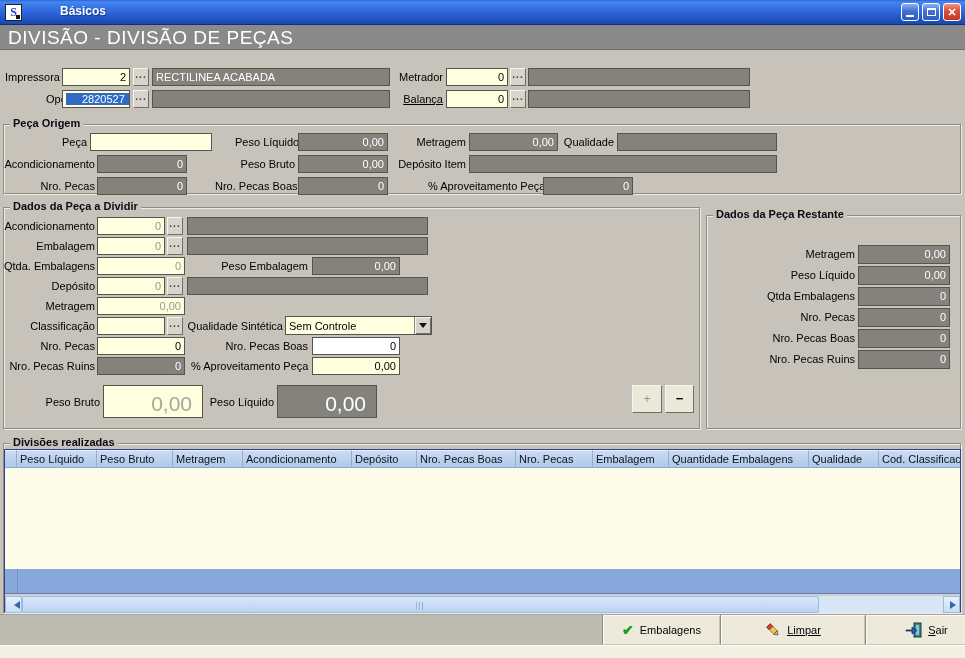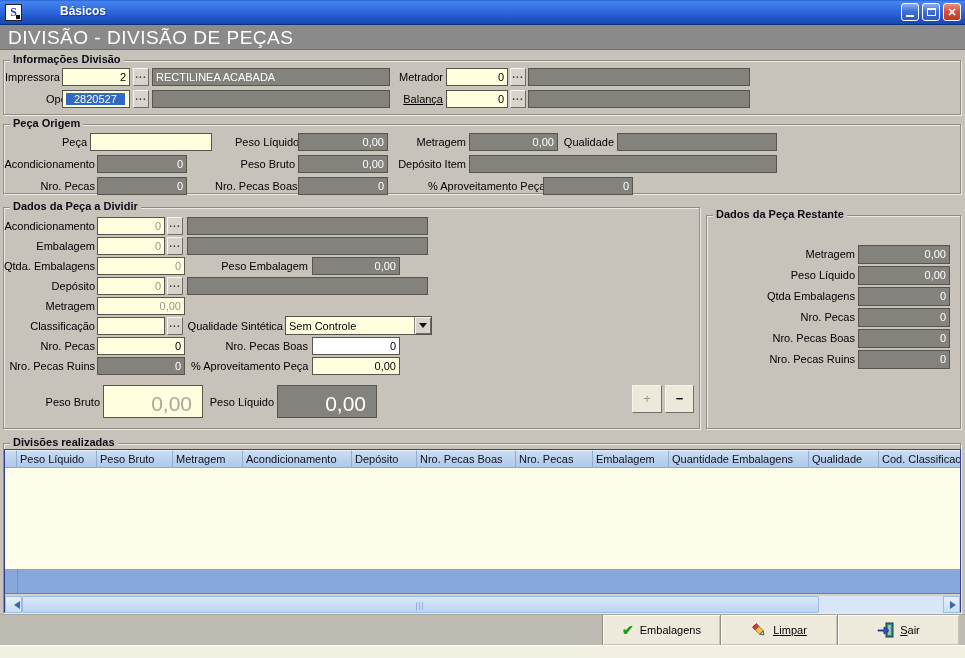--- a/index.html
+++ b/index.html
@@ -35,21 +35,21 @@
 
   
   .lbl { font:11px "Liberation Sans",sans-serif; color:#000; text-align:right; white-space:nowrap; }
   .fld { border:1px solid #57554B; height:18px; font:11px "Liberation Sans",sans-serif;
     padding:2px 3px 0; overflow:hidden; white-space:nowrap; }
   .fy  { background:#FFFFDF; color:#000; }
   .fy-dis { background:#FFFFDF; color:#9B988B; }
   .fw  { background:#FFFFFF; color:#000; }
   .fg  { background:#84827C; color:#FFF; }
   .num { text-align:right; }
-  .sel { background:#316AC5; color:#FFF; padding:0 8px; }
+  .sel { background:#316AC5; color:#FFF; padding:0 16px; }
   .dots { border:1px solid; border-color:#F6F4EE #6F6D64 #6F6D64 #F6F4EE; background:#D8D4CB; color:#44443C;
     height:18px; text-align:center; font:bold 10px "Liberation Sans",sans-serif; line-height:12px; letter-spacing:1px; }
   .big { height:33px; font-size:21px; padding:6px 10px 0 3px; }
   .big.fy-dis { color:#ABA89B; }
 
   .combo { border:1px solid #57554B; background:#FFFFDF; height:19px; }
   .combo .cv { position:absolute; left:3px; top:3px; font:11px "Liberation Sans",sans-serif; }
   .combo .cb { position:absolute; right:0; top:0; width:17px; height:17px; background:#D8D4CB;
     border-left:1px solid #8A887E; box-shadow:inset 1px 1px 0 #F6F4EE, inset -1px -1px 0 #6F6D64; }
   .tri-down { position:absolute; left:4px; top:6px; width:0; height:0;
@@ -110,23 +110,20 @@
       </div>
     <div class="abs tbb close" style="left:943px;">
         <span class="glyph-x">✕</span>
       </div>
   </div>
 
   <div class="abs pagehdr">
     <span>DIVISÃO - DIVISÃO DE PEÇAS</span>
   </div>
 
-  <div class="abs grp" style="left:3px; top:60px; width:958px; height:55px;">
-    <span class="grp-label">Informações Divisão</span>
-  </div>
   <div class="abs lbl" style="left:4px; top:71px; width:56px;">Impressora</div>
   <div class="abs fld fy num" style="left:62px; top:68px; width:68px;">2</div>
   <div class="abs dots" style="left:133px; top:68px; width:16px;">...</div>
   <div class="abs fld fg" style="left:152px; top:68px; width:238px;">RECTILINEA ACABADA</div>
   <div class="abs lbl" style="left:4px; top:93px; width:56px;padding-left:42px;">Operador</div>
   <div class="abs fld fy" style="left:62px; top:90px; width:68px;"><span class="sel">2820527</span></div>
   <div class="abs dots" style="left:133px; top:90px; width:16px;">...</div>
   <div class="abs fld fg" style="left:152px; top:90px; width:238px;"></div>
   <div class="abs lbl" style="left:383px; top:71px; width:60px;">Metrador</div>
   <div class="abs fld fy num" style="left:446px; top:68px; width:62px;">0</div>
@@ -259,21 +256,21 @@
         </div>
     </div>
   </div>
 
   <div class="abs footbar"></div>
   <div class="abs btnrow">
     <div class="fbtn" style="width:118px;">
       <span class="check">✔</span>
       <span>Embalagens</span>
     </div>
-    <div class="fbtn" style="width:117px;text-decoration:underline;">
+    <div class="fbtn" style="width:145px;text-decoration:underline;">
       <svg width="16" height="16" viewBox="0 0 16 16">
         <g transform="rotate(-45 8 8)">
           <rect x="5.5" y="1.5" width="5" height="4" fill="#E03A2F" stroke="#6B1410" stroke-width="0.8"></rect>
           <rect x="5.5" y="5.5" width="5" height="6" fill="#F2C94C" stroke="#8A6D1F" stroke-width="0.8"></rect>
           <polygon points="5.5,11.5 10.5,11.5 8,15" fill="#C9C5BA" stroke="#55524A" stroke-width="0.8"></polygon>
         </g>
       </svg>
       <span class="accel">Limpar</span>
     </div>
     <div class="fbtn" style="width:122px;">

